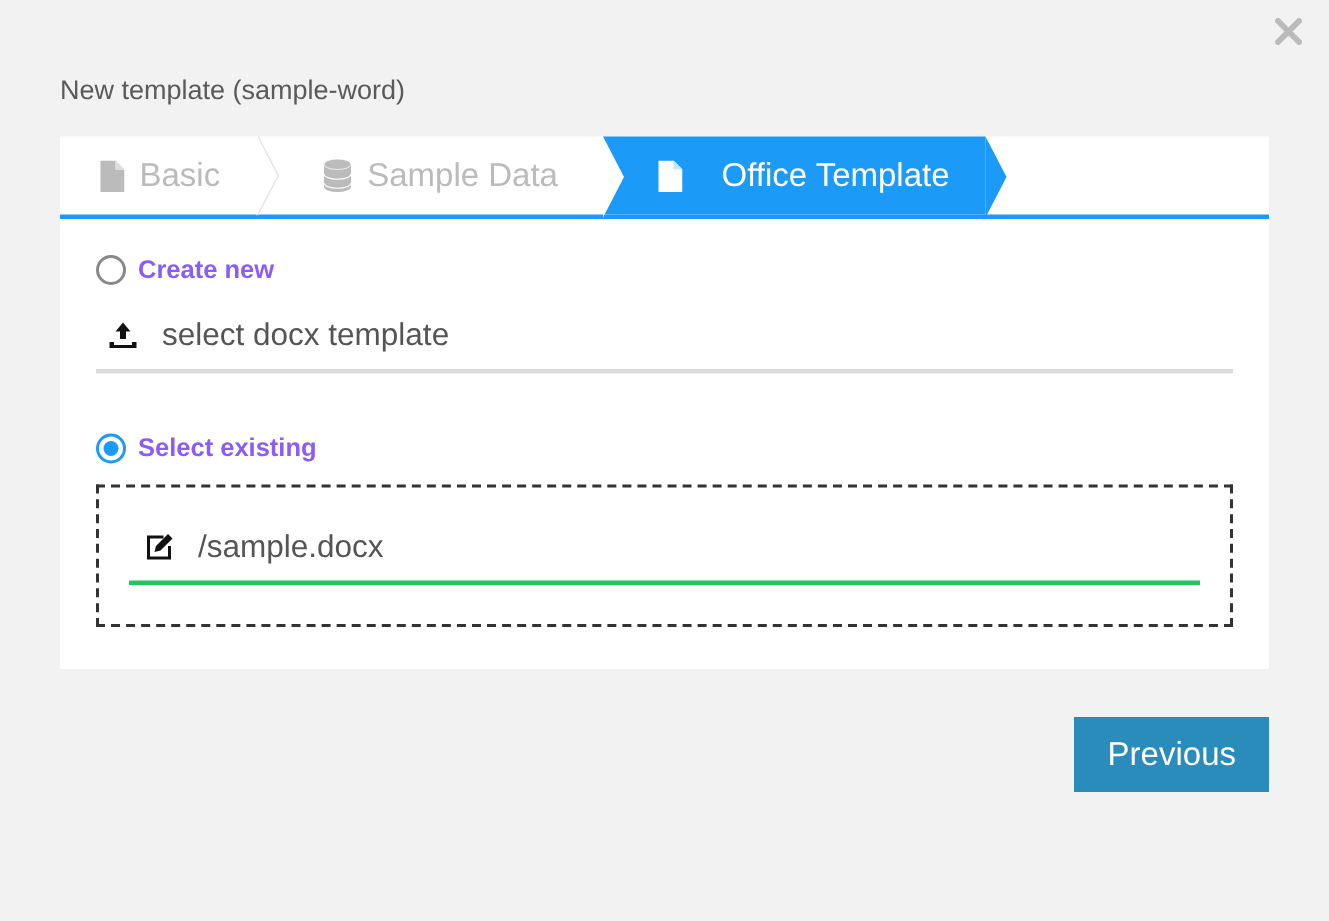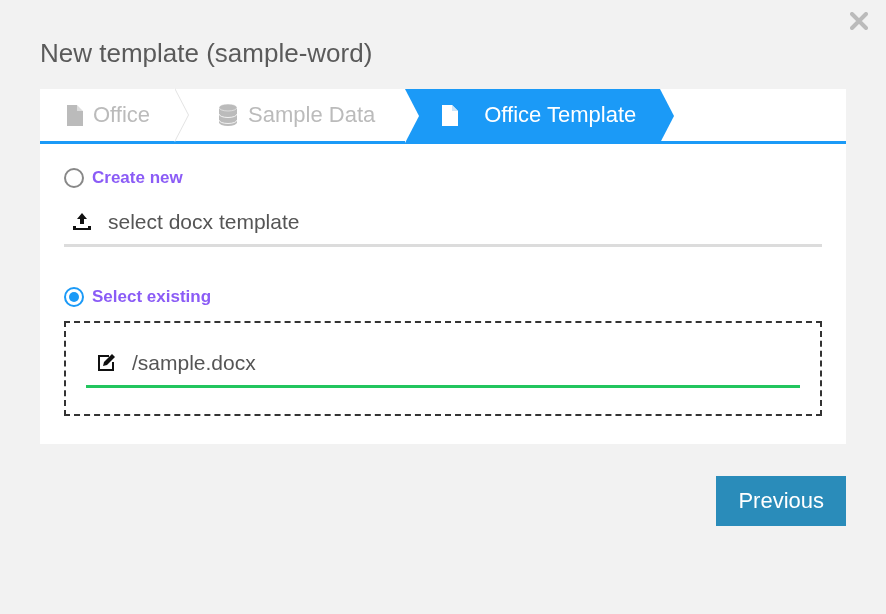--- a/index.html
+++ b/index.html
@@ -22,25 +22,25 @@
       position: absolute;
       top: 12px;
       right: 18px;
       font-size: 24px;
       color: #bbb;
       cursor: pointer;
       line-height: 1;
     }
     
     .dialog-title {
-      font-size: 26px;
+      font-size: 18px;
       font-weight: 300;
       color: #5a5a5a;
       margin-bottom: 20px;
-      margin-top: 8px;
+      margin-top: 20px;
     }
     
     .panel {
       background: #ffffff;
       padding: 0;
     }
     
     .wizard-steps {
       display: flex;
       align-items: stretch;
@@ -258,21 +258,21 @@
 <div class="panel">
 
   <div class="wizard-steps">
     <div class="step">
       <span class="icon">
         <svg width="17" height="21" viewBox="0 0 17 21">
             <path d="M1 0 L11 0 L17 6 L17 21 L1 21 Z M11 0 L11 6 L17 6" fill="#bbb"></path>
             <path d="M11 0 L11 6 L17 6 Z" fill="#ddd"></path>
           </svg>
       </span>
-      <span>Office</span>
+      <span>Basic</span>
     </div>
 
     <div class="step-sep"></div>
 
     <div class="step">
       <span class="icon">
         <svg width="20" height="22" viewBox="0 0 20 22">
           <ellipse cx="10" cy="3.5" rx="9" ry="3.5" fill="#bbb"></ellipse>
           <path d="M1 3.5 L1 10 A9 3.5 0 0 0 19 10 L19 3.5" fill="#bbb"></path>
           <path d="M1 10 L1 16 A9 3.5 0 0 0 19 16 L19 10" fill="#bbb"></path>

